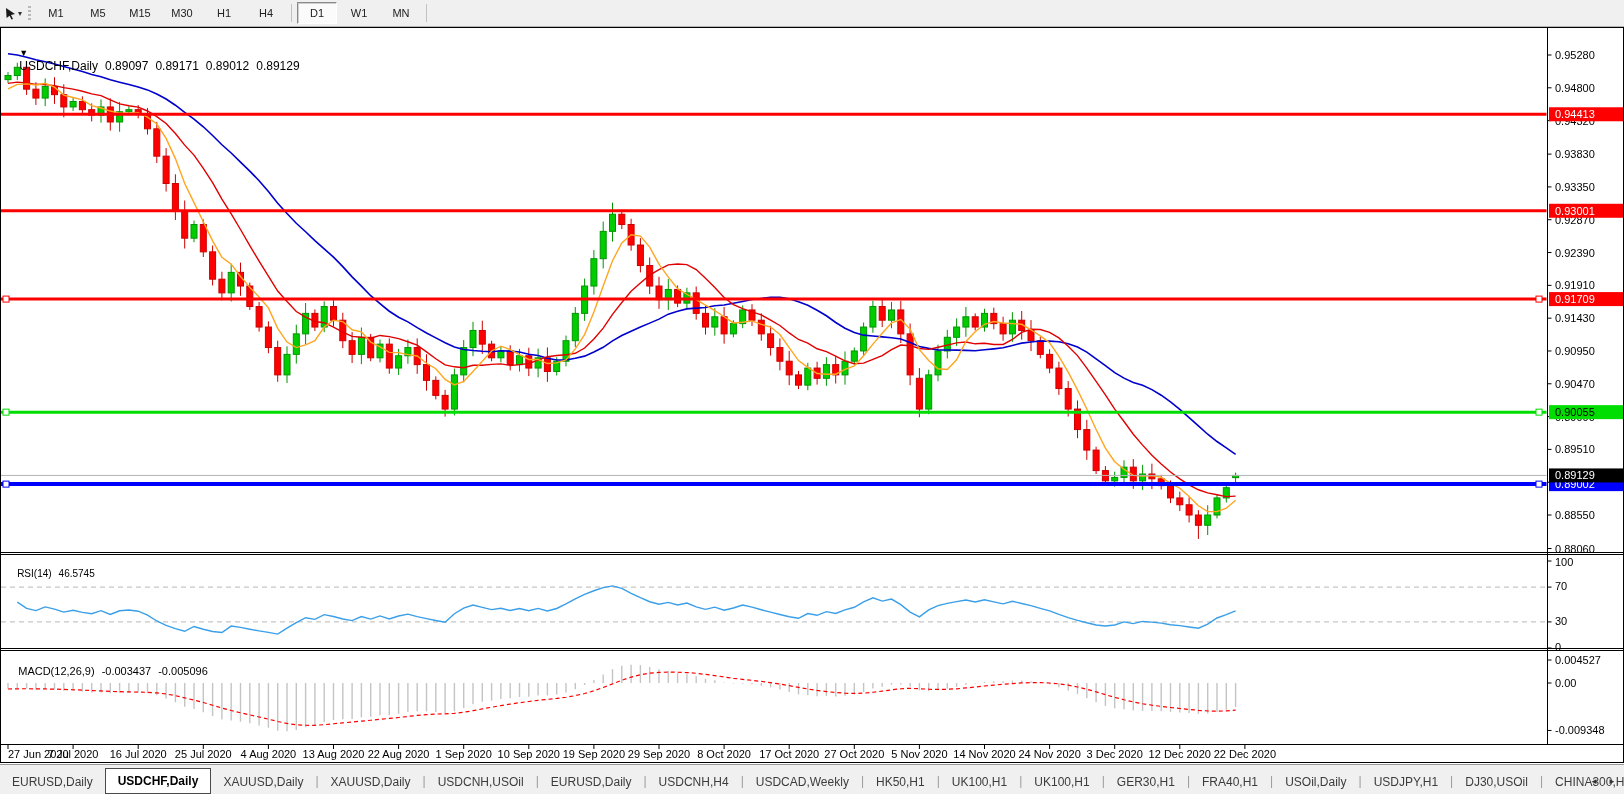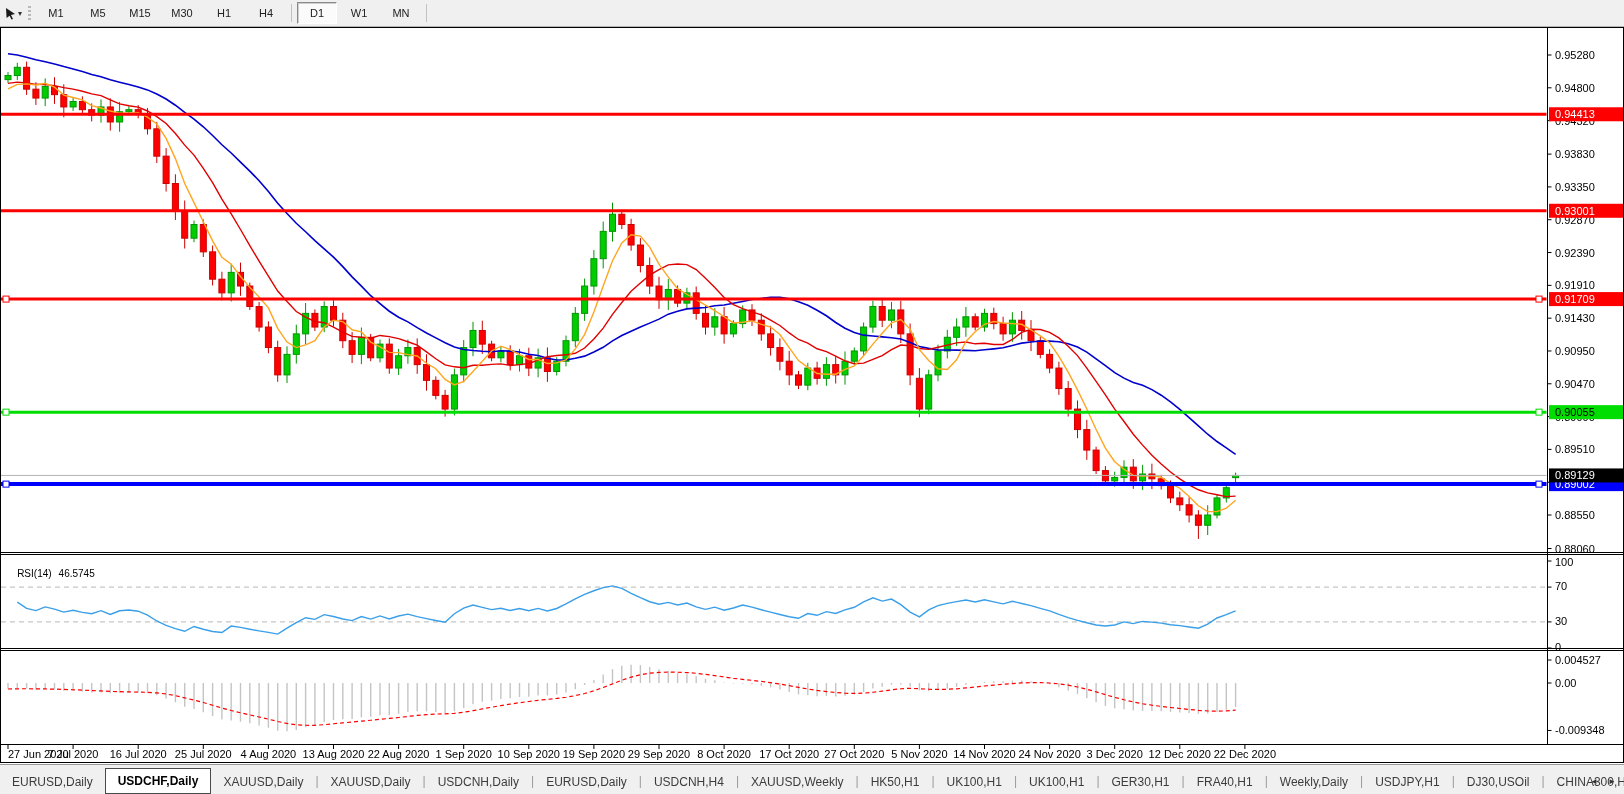--- a/index.html
+++ b/index.html
@@ -602,52 +602,59 @@
           <line x1="1198.4" y1="683" x2="1198.4" y2="713.9102673468395" stroke="#c4c4c4" stroke-width="1.4"></line>
           <line x1="1207.7" y1="683" x2="1207.7" y2="713.5823515329122" stroke="#c4c4c4" stroke-width="1.4"></line>
           <line x1="1217" y1="683" x2="1217" y2="711.9646129147885" stroke="#c4c4c4" stroke-width="1.4"></line>
           <line x1="1226.3000000000002" y1="683" x2="1226.3000000000002" y2="709.7596882092524" stroke="#c4c4c4" stroke-width="1.4"></line>
           <line x1="1235.6000000000001" y1="683" x2="1235.6000000000001" y2="707.0024170785983" stroke="#c4c4c4" stroke-width="1.4"></line>
         </g>
         <polyline points="8,689.0171569230771 17.3,688.7896906841992 26.6,688.7239408288482 35.900000000000006,688.8552323668056 45.2,688.9521240082844 54.5,689.1059906849907 63.800000000000004,689.4193577843486 73.10000000000001,689.7368507302241 82.4,690.1221130648335 91.7,690.5782108071714 101,690.9403435996392 110.30000000000001,691.3846658871709 119.60000000000001,691.7166235767361 128.9,691.9165892096003 138.20000000000002,692.0516103083145 147.5,692.296383105103 156.8,692.8998648695022 166.10000000000002,693.9979176211201 175.4,695.6472681290386 184.70000000000002,697.8508124903393 194,700.090384149372 203.3,702.5201209926079 212.60000000000002,705.2211270262 221.9,708.0618909208729 231.20000000000002,710.5412598327512 240.50000000000003,712.7633378840608 249.8,714.8827831838707 259.1,716.9970819725879 268.40000000000003,719.1627876110747 277.70000000000005,721.4887003524453 287,723.4624222331645 296.3,724.7767560519603 305.6,725.2707271336319 314.90000000000003,725.2902416575345 324.20000000000005,724.6720111578614 333.5,723.753453384915 342.8,722.8448770940033 352.1,722.0613407692601 361.40000000000003,721.1057611063886 370.70000000000005,720.2485441857493 380,719.2510496562275 389.3,718.4187448294524 398.6,717.5071097108066 407.90000000000003,716.4177110998612 417.20000000000005,715.4002976662822 426.50000000000006,714.5937554237729 435.8,714.0678210301481 445.1,713.8364959321734 454.40000000000003,713.3267469883298 463.70000000000005,712.276150001423 473.00000000000006,710.6724461629041 482.3,708.9050325988686 491.6,707.2305861114301 500.90000000000003,705.565975815818 510.20000000000005,704.1053290842755 519.5,702.6957089643804 528.8000000000001,701.4928477550181 538.1,700.3190091335916 547.4000000000001,699.3473915739122 556.7,698.3947201208521 566,697.2258228048171 575.3000000000001,695.6263128463796 584.6,693.4880357985679 593.9000000000001,690.776319176336 603.2,687.5056721385359 612.5,683.8434201900797 621.8000000000001,680.2472537668518 631.1,677.1302533684791 640.4000000000001,674.7333154490334 649.7,673.1751454803642 659,672.4087429197009 668.3000000000001,672.0814436141422 677.6,672.2333781218427 686.9000000000001,672.5807848274859 696.2,673.2991994314242 705.5,674.3965734352691 714.8000000000001,675.5720777170644 724.1,676.9543219424219 733.4000000000001,678.2859896329738 742.7,679.3649236629279 752,680.3586516233294 761.3000000000001,681.4148706063187 770.6,682.6204710685025 779.9000000000001,684.0193356334323 789.2,685.625649560478 798.5000000000001,687.3932756349865 807.8000000000001,688.9568724563977 817.1,690.418521371369 826.4000000000001,691.5607717206725 835.7,692.5449157786635 845.0000000000001,693.1946473939803 854.3000000000001,693.456003177316 863.6,693.1529543111045 872.9000000000001,692.2459393844629 882.2,691.1488133177871 891.5000000000001,689.8499927159692 900.8000000000001,688.7606738439785 910.1,688.3325484441573 919.4000000000001,688.734058464503 928.7,689.2165279187258 938.0000000000001,689.4268344531771 947.3000000000001,689.2789126396337 956.6,688.7784267084228 965.9000000000001,687.9485495916865 975.2,687.065918168566 984.5000000000001,686.0252540851775 993.8000000000001,685.0546732798723 1003.1,684.2956926722084 1012.4000000000001,683.5442036101978 1021.7,682.9570409752429 1031,682.6252298321833 1040.3000000000002,682.6336855534641 1049.6000000000001,683.0177748258578 1058.9,683.8600826702516 1068.2,685.1864314131268 1077.5,686.9846087476445 1086.8000000000002,689.2181277921569 1096.1000000000001,691.8362073026125 1105.4,694.659415228091 1114.7,697.3961299720703 1124,699.7808807411301 1133.3000000000002,701.9437369425949 1142.6000000000001,703.7299722080712 1151.9,705.1959527938646 1161.2,706.4147503752595 1170.5,707.5071324103137 1179.8000000000002,708.4881430619828 1189.1000000000001,709.411306378082 1198.4,710.3110985718336 1207.7,710.9653491640493 1217,711.1652019141972 1226.3000000000002,710.8840991732081 1235.6000000000001,710.1077627542862" fill="none" stroke="#ff0000" stroke-width="1.2" stroke-dasharray="4 3"></polyline>
       </svg>
     </div>
 
+  <div class="ovl" id="chart-title">
+    <span style="font-size:9px;">▼</span>
+    <span class="sp">USDCHF,Daily</span><span class="sp">0.89097</span><span class="sp">0.89171</span><span class="sp">0.89012</span><span>0.89129</span>
+  </div>
   <div class="ovl" id="rsi-label">
     <span class="sp">RSI(14)</span><span>46.5745</span>
+  </div>
+  <div class="ovl" id="macd-label">
+    <span class="sp">MACD(12,26,9)</span><span class="sp">-0.003437</span><span>-0.005096</span>
   </div>
 
   <div id="tabbar">
     <div style="width:14px;"></div>
     <div id="tabs-holder" style="display:flex;align-items:flex-end;">
         <div class="tab">EURUSD,Daily</div>
         <div class="tab active">USDCHF,Daily</div>
         <div class="tab">XAUUSD,Daily</div>
         <span class="tab-sep">|</span>
         <div class="tab">XAUUSD,Daily</div>
         <span class="tab-sep">|</span>
-        <div class="tab">USDCNH,Daily</div>
+        <div class="tab">USDCNH,USOil</div>
         <span class="tab-sep">|</span>
         <div class="tab">EURUSD,Daily</div>
         <span class="tab-sep">|</span>
         <div class="tab">USDCNH,H4</div>
         <span class="tab-sep">|</span>
-        <div class="tab">XAUUSD,Weekly</div>
+        <div class="tab">USDCAD,Weekly</div>
         <span class="tab-sep">|</span>
         <div class="tab">HK50,H1</div>
         <span class="tab-sep">|</span>
         <div class="tab">UK100,H1</div>
         <span class="tab-sep">|</span>
         <div class="tab">UK100,H1</div>
         <span class="tab-sep">|</span>
         <div class="tab">GER30,H1</div>
         <span class="tab-sep">|</span>
         <div class="tab">FRA40,H1</div>
         <span class="tab-sep">|</span>
-        <div class="tab">Weekly,Daily</div>
+        <div class="tab">USOil,Daily</div>
         <span class="tab-sep">|</span>
         <div class="tab">USDJPY,H1</div>
         <span class="tab-sep">|</span>
         <div class="tab">DJ30,USOil</div>
         <span class="tab-sep">|</span>
         <div class="tab">CHINA300,H1</div>
       </div>
     <div class="tab-scroll" id="tab-scroll-left">
         <span>◄</span>
       </div>

